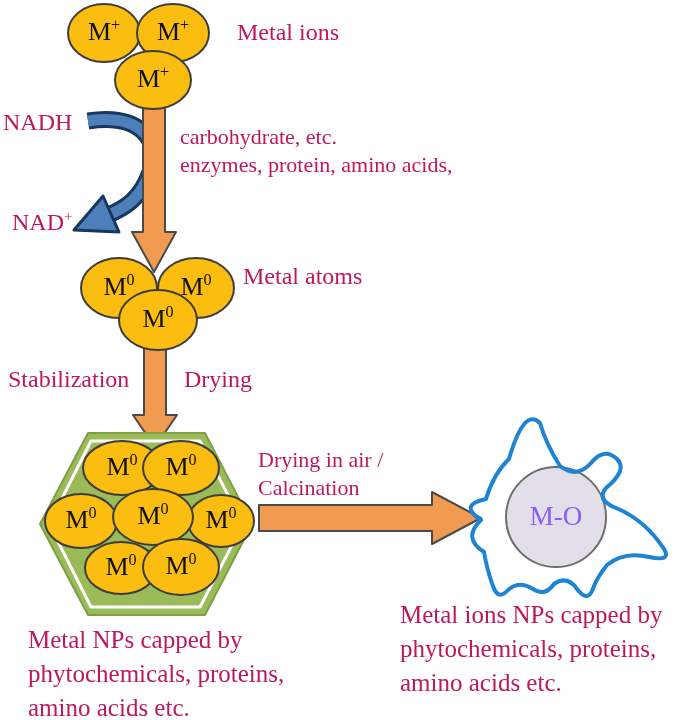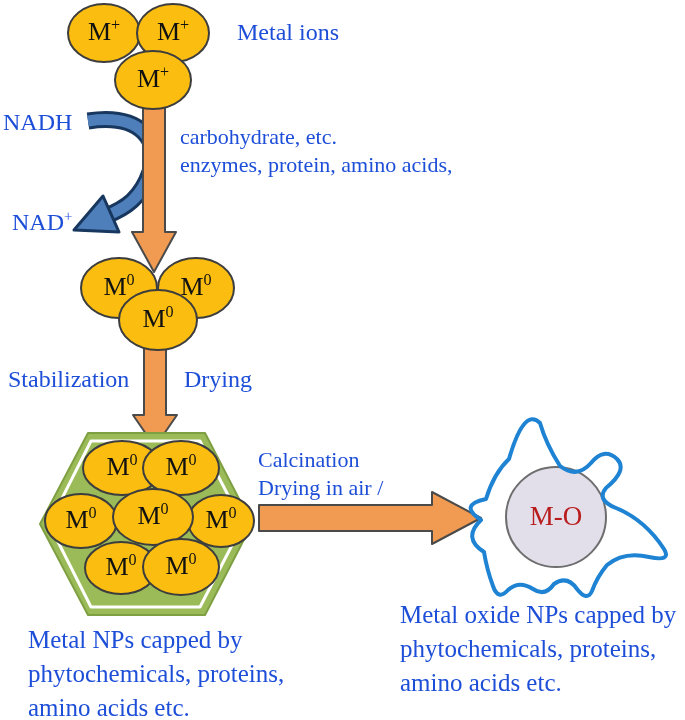--- a/index.html
+++ b/index.html
@@ -1,32 +1,32 @@
 <!DOCTYPE html>
 <html><head>
 <meta charset="utf-8">
 <style>
   html,body{margin:0;padding:0;background:#ffffff;}
   #stage{
     position:relative;width:685px;height:720px;background:#ffffff;overflow:hidden;
     font-family:"Liberation Serif",serif;color:#1a1a1a;
   }
   #shapes{position:absolute;left:0;top:0;width:685px;height:720px;}
-  .t{position:absolute;white-space:nowrap;color:#1d4ed8;}
+  .t{position:absolute;white-space:nowrap;color:#be185d;}
   .lab{font-size:24px;}
   .small{font-size:22px;line-height:28px;}
   .cap{font-size:25px;line-height:34px;}
   .plabel{
     position:absolute;transform:translate(-50%,-54%);
     font-size:26px;color:#111;white-space:nowrap;
   }
   .plabel sup, .t sup{font-size:0.62em;}
   .mo-label{
     position:absolute;transform:translate(-50%,-50%);
-    font-size:27px;color:#b91c1c;
+    font-size:27px;color:#8b5cf6;
   }
 </style>
 </head>
 <body>
 
 <div id="stage">
 
   <svg id="shapes" viewBox="0 0 685 720" xmlns="http://www.w3.org/2000/svg">
 
     <g>
@@ -142,35 +142,36 @@
 
   <div class="t lab" style="left:12px;top:208px;">
     <span>NAD</span><sup>+</sup>
   </div>
 
   <div class="t small" style="left:180px;top:123px;">
     <div>carbohydrate, etc.</div>
     <div>enzymes, protein, amino acids,</div>
   </div>
 
+  <div class="t lab" style="left:243px;top:263px;">Metal atoms</div>
 
   <div class="t lab" style="left:8px;top:366px;">Stabilization</div>
 
   <div class="t lab" style="left:184px;top:366px;">Drying</div>
 
   <div class="t small" style="left:258px;top:446px;">
+    <div>Drying in air /</div>
     <div>Calcination</div>
-    <div>Drying in air /</div>
   </div>
 
   <div class="t cap" style="left:28px;top:623px;">
     <div>Metal NPs capped by</div>
     <div>phytochemicals, proteins,</div>
     <div>amino acids etc.</div>
   </div>
 
   <div class="t cap" style="left:400px;top:598px;">
-    <div>Metal oxide NPs capped by</div>
+    <div>Metal ions NPs capped by</div>
     <div>phytochemicals, proteins,</div>
     <div>amino acids etc.</div>
   </div>
 
 </div>
 
 </body></html>

